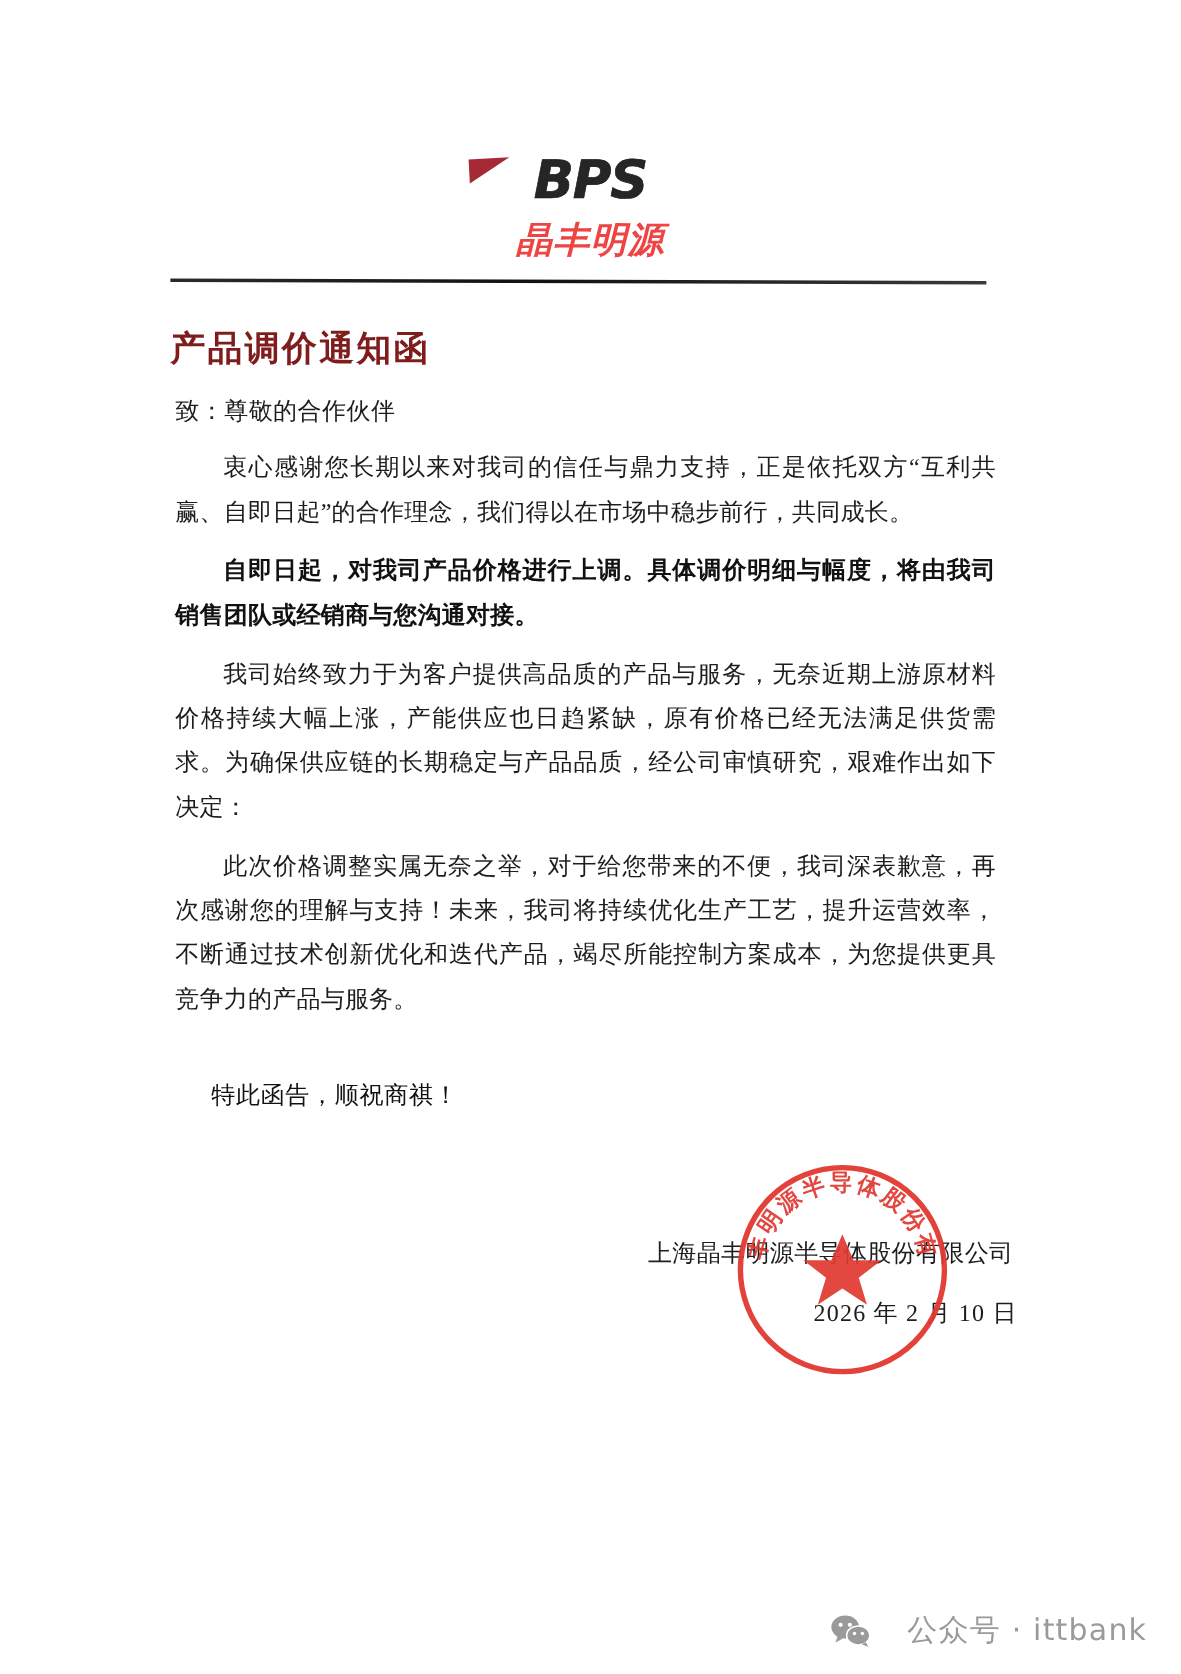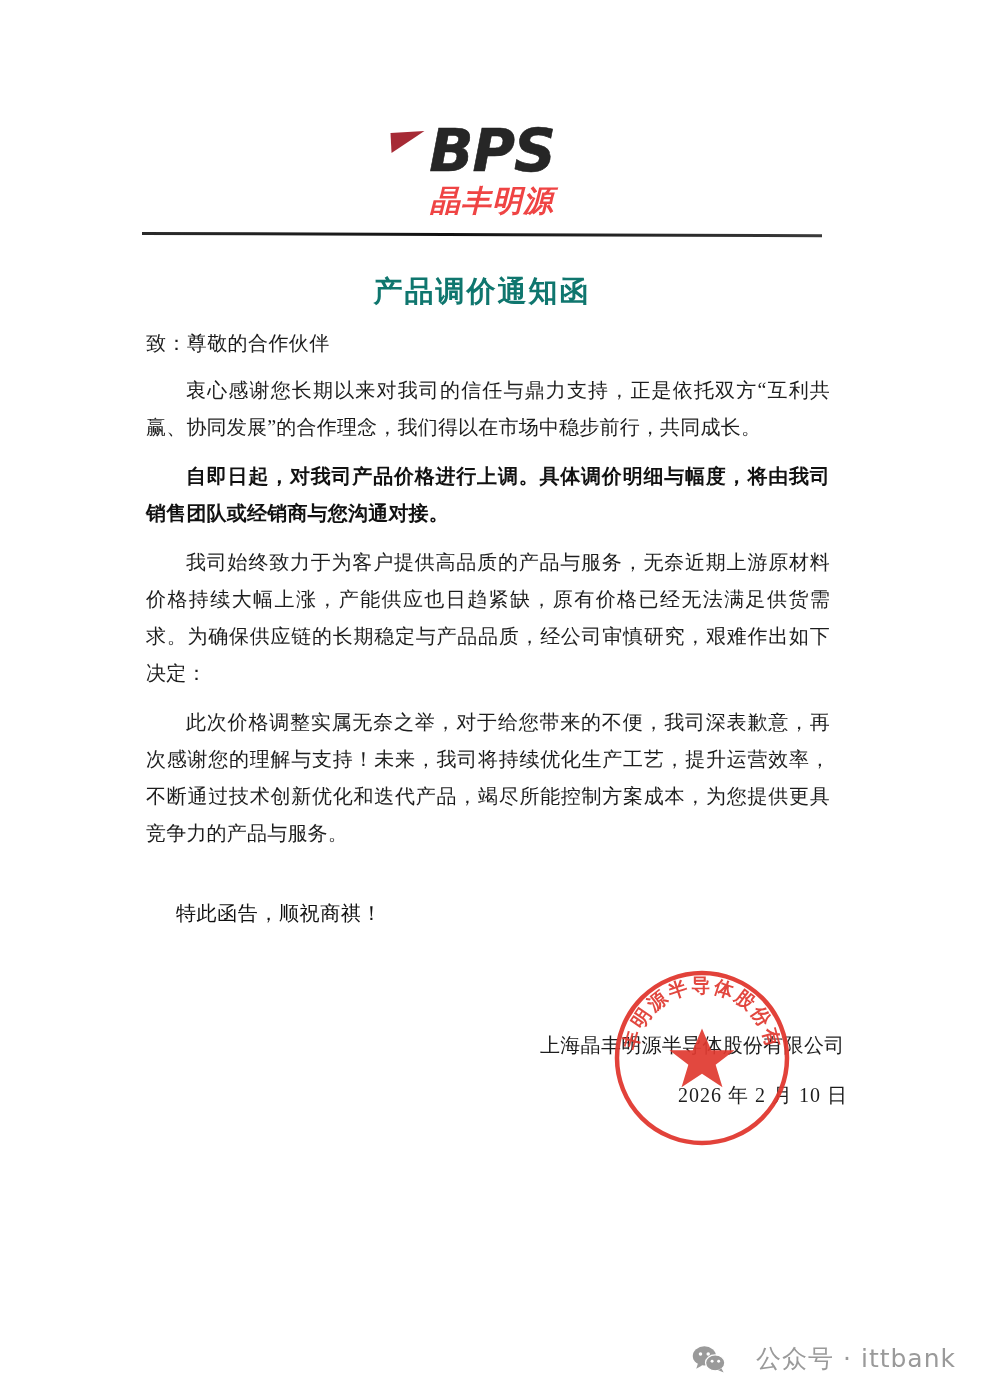--- a/index.html
+++ b/index.html
@@ -41,21 +41,21 @@
   }
   .logo-wordmark {
     position: absolute;
     left: 0;
     top: 2px;
     width: 230px;
     text-align: center;
     font-family: "DejaVu Sans", "Liberation Sans", sans-serif;
     font-weight: 700;
     font-style: italic;
-    font-size: 58px;
+    font-size: 44px;
     letter-spacing: -1px;
     line-height: 62px;
     color: #262626;
     -webkit-text-stroke: 0.6px #1c1c1c;
   }
   .logo-triangle {
     position: absolute;
     left: 14px;
     top: 14px;
     width: 0;
@@ -88,26 +88,25 @@
     transform: rotate(0.18deg);
     transform-origin: left center;
   }
 
   
   .doc-title {
     position: absolute;
     left: 142px;
     top: 272px;
     width: 680px;
-    text-align: center;
     font-size: 29px;
     font-weight: 700;
     letter-spacing: 2px;
     line-height: 38px;
-    color: #0f766e;
+    color: #7f1d1d;
   }
 
   
   .body-area {
     position: absolute;
     left: 146px;
     top: 328px;
     width: 684px;
   }
   .salutation {
@@ -214,21 +213,21 @@
       <div class="logo-subtitle">晶丰明源</div>
     </div>
   </div>
   <div class="head-rule"></div>
 
   <div class="doc-title">产品调价通知函</div>
 
   <div class="body-area">
     <div class="salutation">致：尊敬的合作伙伴</div>
 
-    <p class="para">衷心感谢您长期以来对我司的信任与鼎力支持，正是依托双方“互利共赢、协同发展”的合作理念，我们得以在市场中稳步前行，共同成长。</p>
+    <p class="para">衷心感谢您长期以来对我司的信任与鼎力支持，正是依托双方“互利共赢、自即日起”的合作理念，我们得以在市场中稳步前行，共同成长。</p>
     <p class="para bold">自即日起，对我司产品价格进行上调。具体调价明细与幅度，将由我司销售团队或经销商与您沟通对接。</p>
     <p class="para">我司始终致力于为客户提供高品质的产品与服务，无奈近期上游原材料价格持续大幅上涨，产能供应也日趋紧缺，原有价格已经无法满足供货需求。为确保供应链的长期稳定与产品品质，经公司审慎研究，艰难作出如下决定：</p>
     <p class="para">此次价格调整实属无奈之举，对于给您带来的不便，我司深表歉意，再次感谢您的理解与支持！未来，我司将持续优化生产工艺，提升运营效率，不断通过技术创新优化和迭代产品，竭尽所能控制方案成本，为您提供更具竞争力的产品与服务。</p>
   </div>
 
   <div class="closing">特此函告，顺祝商祺！</div>
 
   <div class="signature-block">
     <div class="sign-company">上海晶丰明源半导体股份有限公司</div>
     <div class="sign-date">2026 年 2 月 10 日</div>

